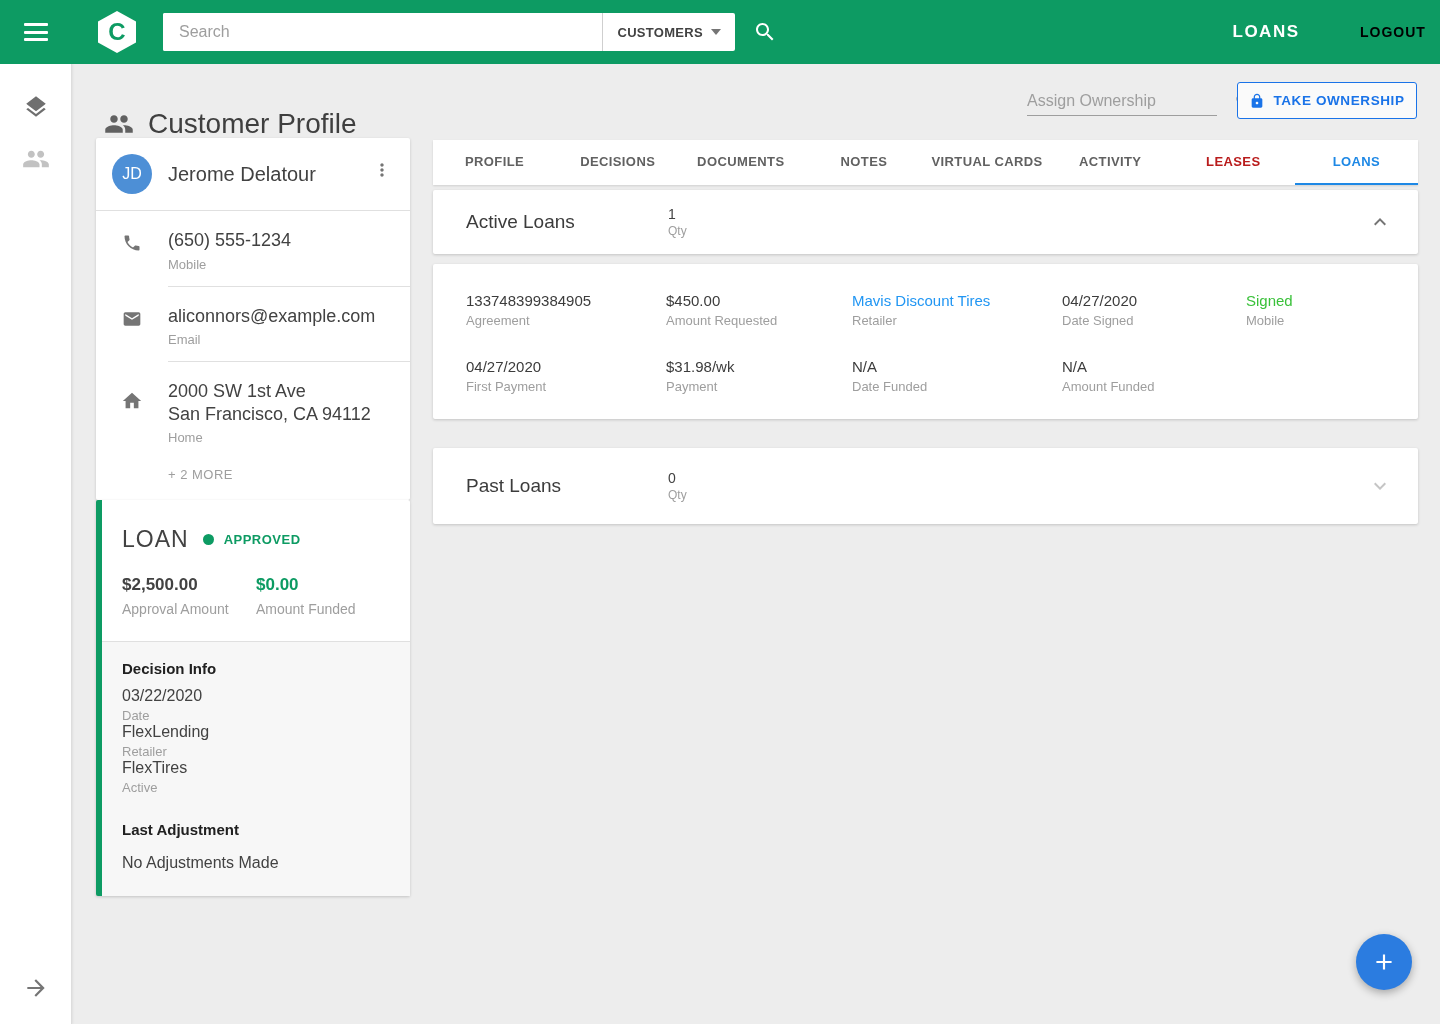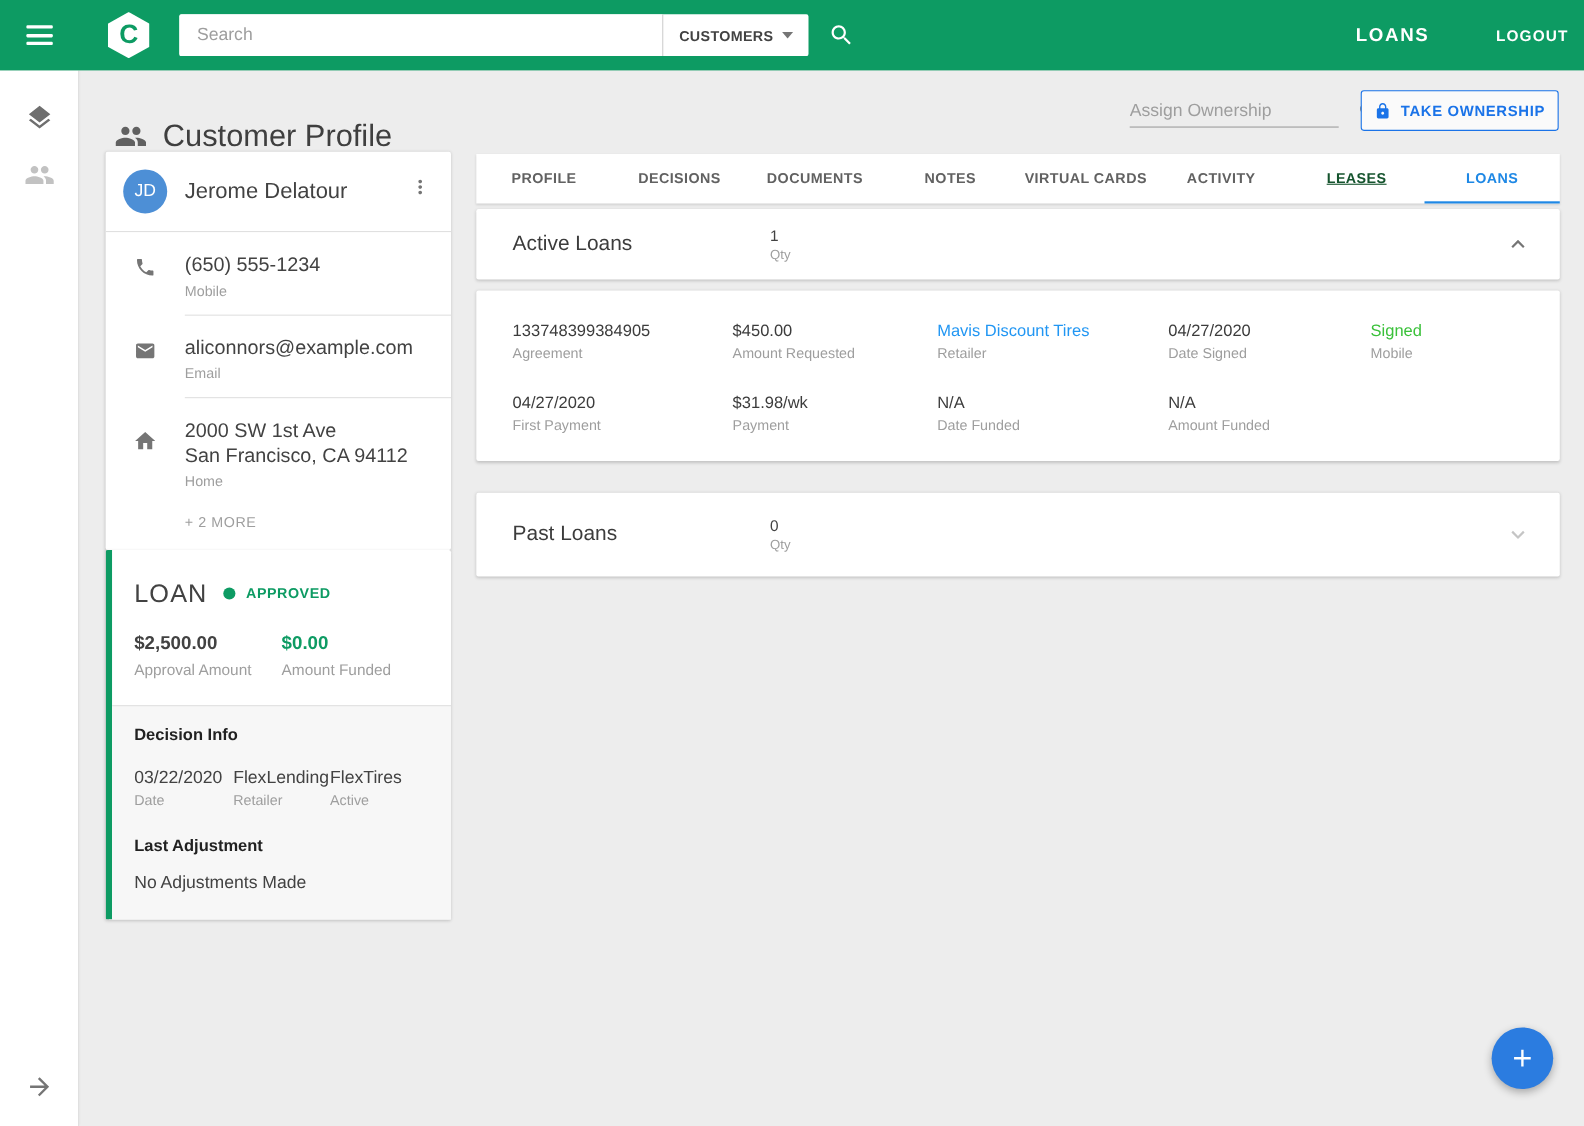--- a/index.html
+++ b/index.html
@@ -26,21 +26,21 @@
     display:flex;align-items:center;overflow:hidden;}
   .searchbox input{flex:1;border:none;outline:none;font-size:16px;padding:0 16px;color:#424242;height:100%;}
   .searchbox input::placeholder{color:#9e9e9e;}
   .scope{height:100%;display:flex;align-items:center;gap:8px;padding:0 14px;border-left:1px solid #cfcfcf;cursor:pointer;}
   .scope .lbl{font-size:13px;font-weight:700;color:#424242;letter-spacing:.3px;}
   .caret{width:0;height:0;border-left:5px solid transparent;border-right:5px solid transparent;border-top:6px solid #757575;}
   .topbar-search-btn{margin-left:18px;color:#fff;cursor:pointer;}
   .nav-title{position:absolute;left:1212px;top:0;height:64px;display:flex;align-items:center;
     color:#fff;font-size:17px;font-weight:700;letter-spacing:1.5px;cursor:pointer;width:108px;justify-content:center;}
   .logout{position:absolute;left:1352px;top:0;height:64px;display:flex;align-items:center;
-    color:#ffffff;font-size:14px;font-weight:700;letter-spacing:1px;cursor:pointer;padding:0 8px;}
+    color:#000000;font-size:14px;font-weight:700;letter-spacing:1px;cursor:pointer;padding:0 8px;}
 
   
   .rail{position:absolute;left:0;top:64px;width:72px;height:960px;background:#fff;
     border-right:1px solid #ddd;box-shadow:1px 0 2px rgba(0,0,0,.06);z-index:10;}
   .rail-icon{width:72px;height:48px;display:flex;align-items:center;justify-content:center;cursor:pointer;}
   .rail-icon.layers{margin-top:19px;color:#6f6f6f;}
   .rail-icon.people{margin-top:4px;color:#c2c2c2;}
   .rail-icon.fwd{position:absolute;bottom:12px;left:0;color:#757575;}
 
   
@@ -82,38 +82,38 @@
   .loan-head .t{font-size:23px;color:#424242;letter-spacing:1px;}
   .dot{width:11px;height:11px;border-radius:50%;background:var(--approved-green);}
   .loan-head .st{font-size:13px;font-weight:700;color:var(--approved-green);letter-spacing:.5px;margin-left:-4px;}
   .amts{display:flex;margin-top:22px;}
   .amts .col{width:138px;}
   .amts .v{font-size:17px;font-weight:700;color:#424242;}
   .amts .v.green{color:var(--approved-green);}
   .amts .l{font-size:14px;color:#9e9e9e;margin-top:6px;font-weight:400;}
   .loanc .gray{background:#f7f7f7;border-top:1px solid #e0e0e0;padding:18px 20px 24px 20px;}
   .sec-h{font-size:15px;font-weight:700;color:#212121;}
-  .dfields{display:flex;margin-top:22px;}
+  .dfields{display:flex;margin-top:10px;flex-direction:column;}
   .dfields .f{width:100px;}
   .dfields .f:nth-child(2){width:98px;}
   .dfields .v{font-size:16px;color:#424242;}
   .dfields .l{font-size:13px;color:#9e9e9e;margin-top:3px;}
   .adj-h{margin-top:26px;}
   .adj-t{margin-top:16px;font-size:16px;color:#424242;}
 
   
   .tabs{left:433px;top:140px;width:985px;height:45px;background:#fff;display:flex;
     box-shadow:0 1px 2px rgba(0,0,0,.12);}
   .tab{flex:1;display:flex;align-items:center;justify-content:center;font-size:13px;font-weight:700;
     color:#616161;letter-spacing:.4px;cursor:pointer;border-bottom:2px solid transparent;}
-  .tab.disabled{color:#14532d;cursor:default;text-decoration:underline;}
+  .tab.disabled{color:#b91c1c;cursor:default;}
   .tab.active{color:var(--tab-active-blue);border-bottom-color:var(--tab-active-blue);}
 
   
-  .panel-head{height:64px;display:flex;align-items:center;padding-left:33px;position:relative;gap:32px;}
+  .panel-head{height:64px;display:flex;align-items:center;padding-left:33px;position:relative;}
   .panel-head .pt{font-size:19px;color:#3c3c3c;width:202px;}
   .qty .qv{font-size:14px;color:#424242;}
   .qty .ql{font-size:12px;color:#9e9e9e;margin-top:2px;}
   .chev{position:absolute;right:26px;top:20px;color:#757575;cursor:pointer;}
   .chev.light{color:#c5c5c5;}
   .active-head{left:433px;top:190px;width:985px;height:64px;}
   .loanrow{left:433px;top:264px;width:985px;height:155px;padding:28px 0 0 33px;}
   .grid5{display:grid;grid-template-columns:200px 186px 210px 184px auto;row-gap:30px;}
   .cell .v{font-size:15px;color:#3c3c3c;}
   .cell .v.link{color:var(--link-blue);cursor:pointer;}

